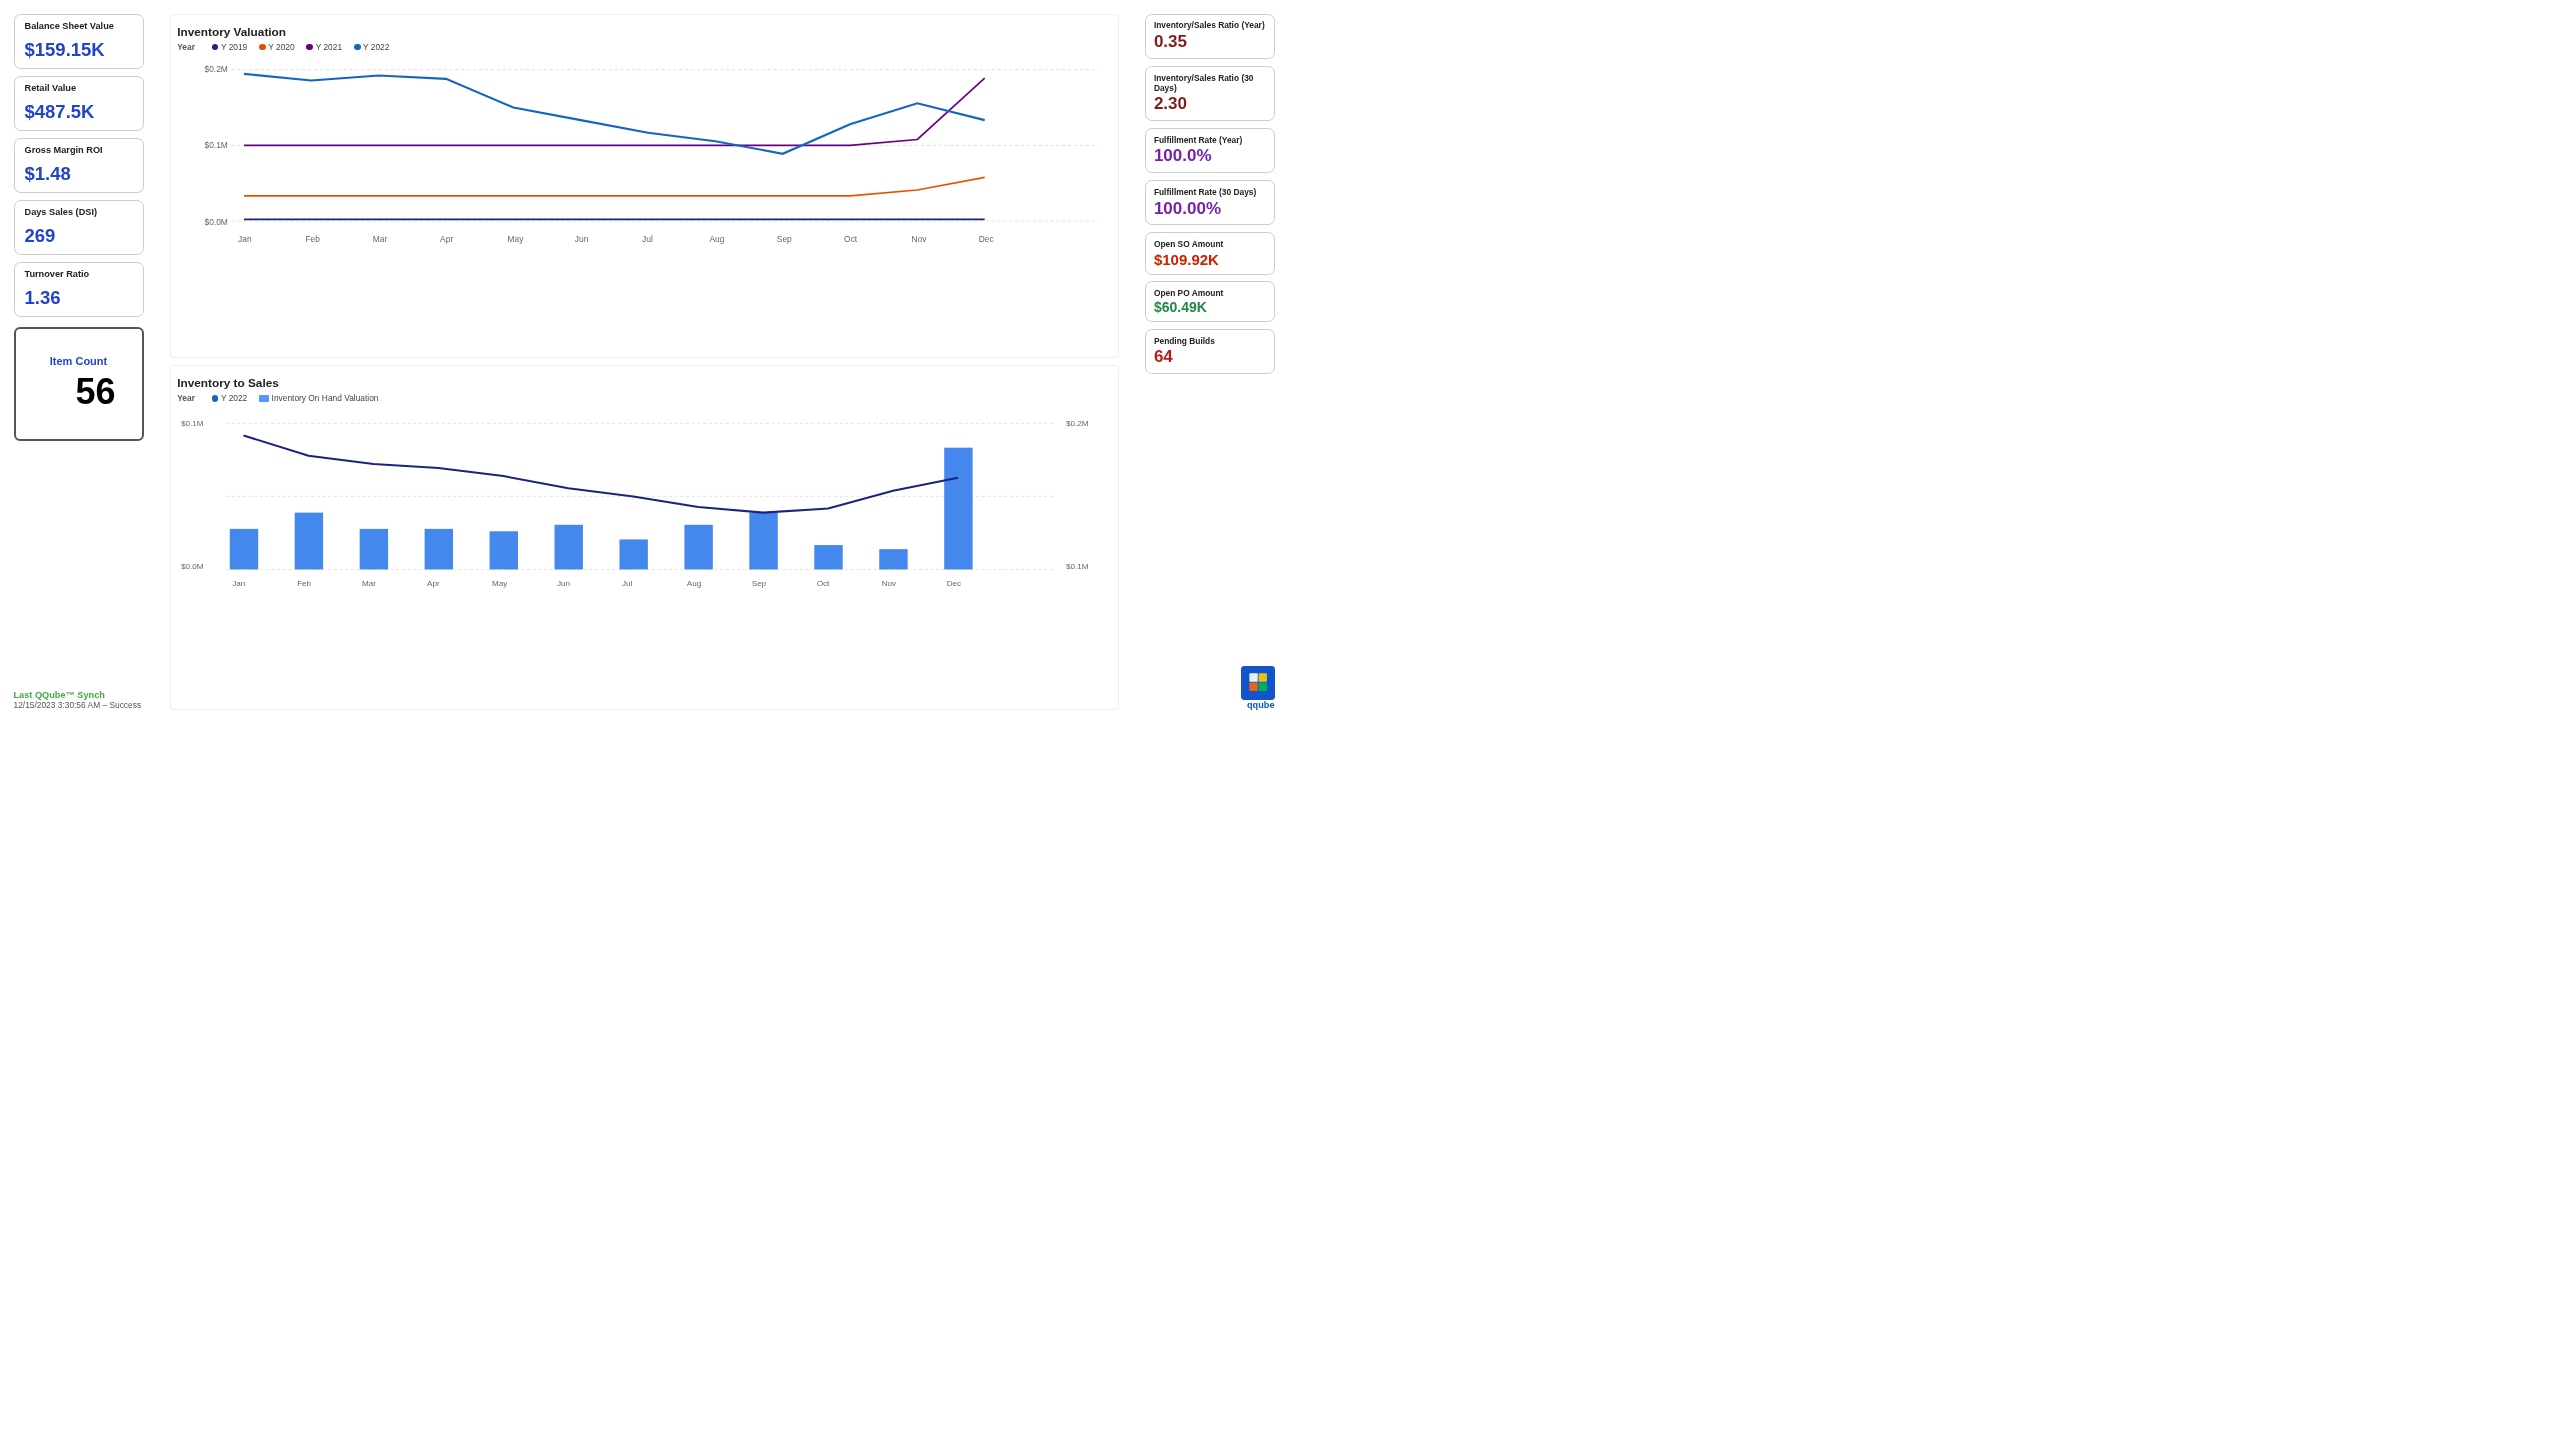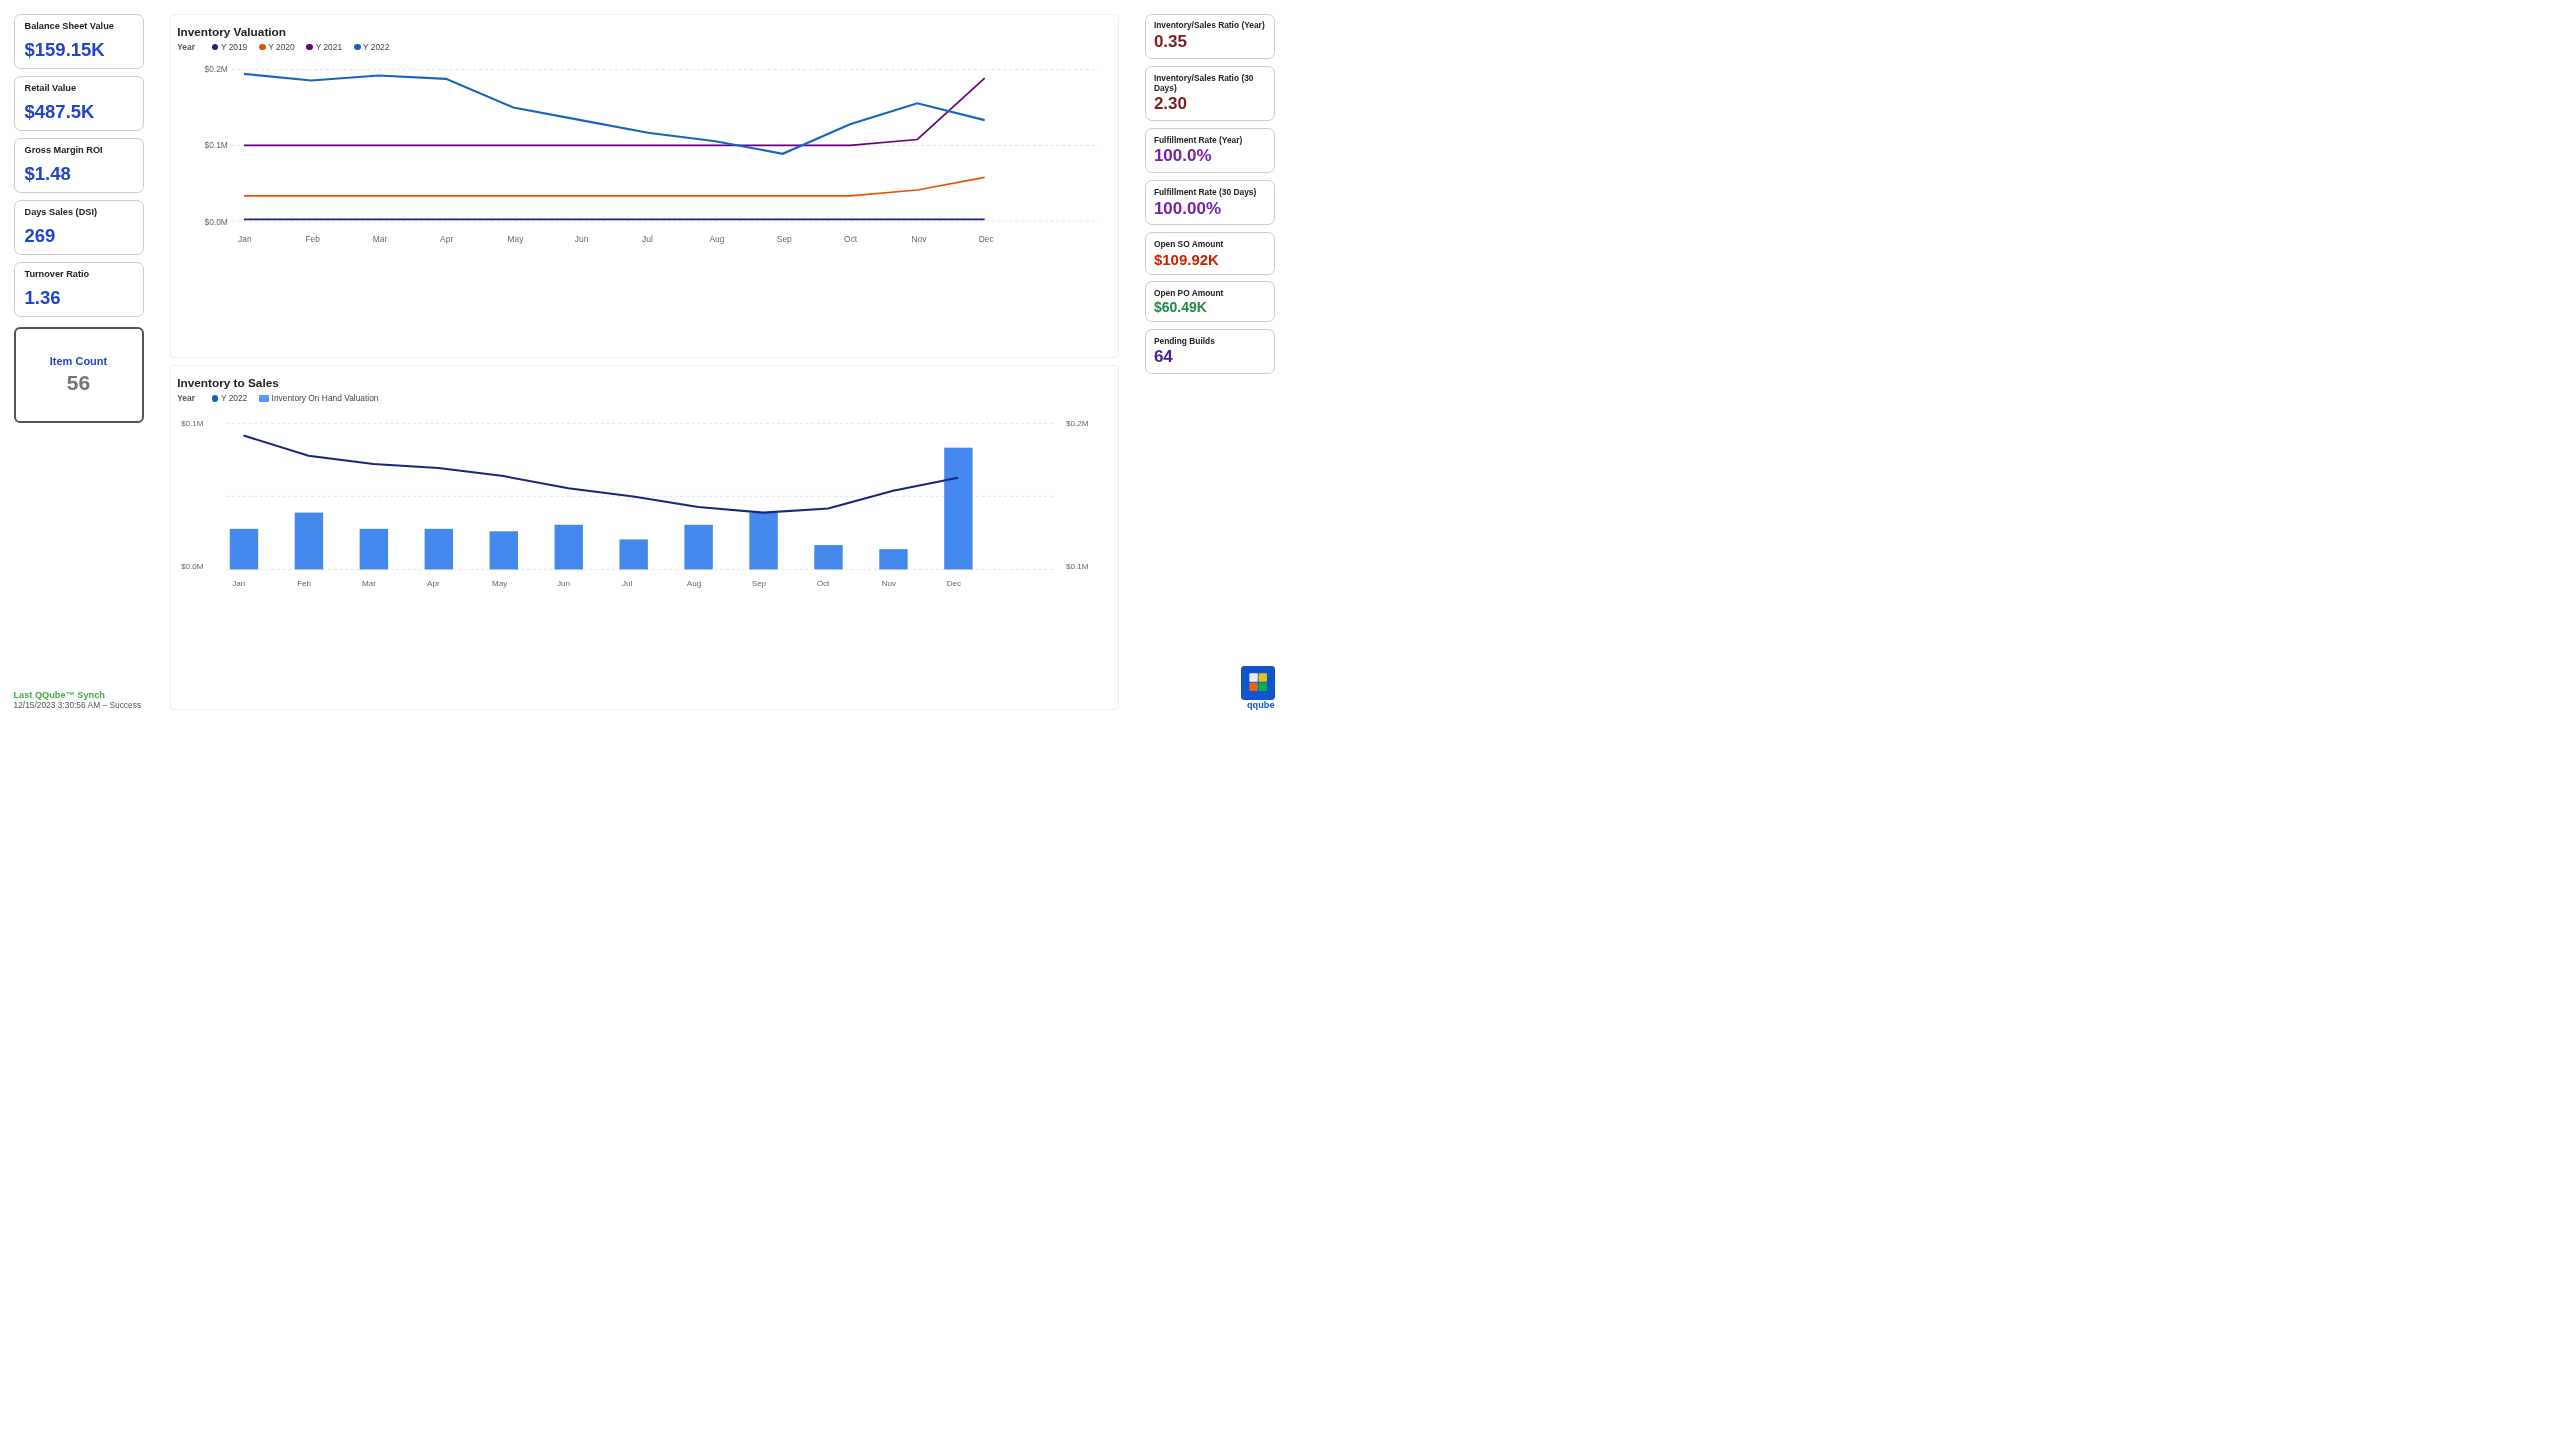--- a/index.html
+++ b/index.html
@@ -157,21 +157,21 @@
     }
     .right-kpi-card .kpi-value-green {
       font-size: 14px;
       font-weight: bold;
       color: #228844;
       margin-top: 1px;
     }
     .right-kpi-card .kpi-value-blue {
       font-size: 17px;
       font-weight: bold;
-      color: #4c1d95;
+      color: #b91c1c;
       margin-top: 1.7px;
     }
     .qqube-logo {
       margin-top: auto;
       text-align: right;
       padding-top: 6.7px;
     }
     .qqube-text {
       font-size: 9.2px;
       font-weight: bold;
@@ -200,21 +200,21 @@
     <div class="kpi-card">
       <div class="kpi-label">Days Sales (DSI)</div>
       <div class="kpi-value">269</div>
     </div>
     <div class="kpi-card">
       <div class="kpi-label">Turnover Ratio</div>
       <div class="kpi-value">1.36</div>
     </div>
     <div class="item-count-card kpi-card">
       <div class="kpi-label">Item Count</div>
-      <div class="kpi-value" style="font-size:21px;color:#737373;">56</div>
+      <div class="kpi-value" style="font-size:36px;color:#000000;text-align:right;">56</div>
     </div>
     <div class="sync-info">
       <div class="sync-title">Last QQube™ Synch</div>
       <div class="sync-detail">12/15/2023 3:30:56 AM – Success</div>
     </div>
   </div>
 
   <div class="center-col">
 
     <div class="chart-section">

